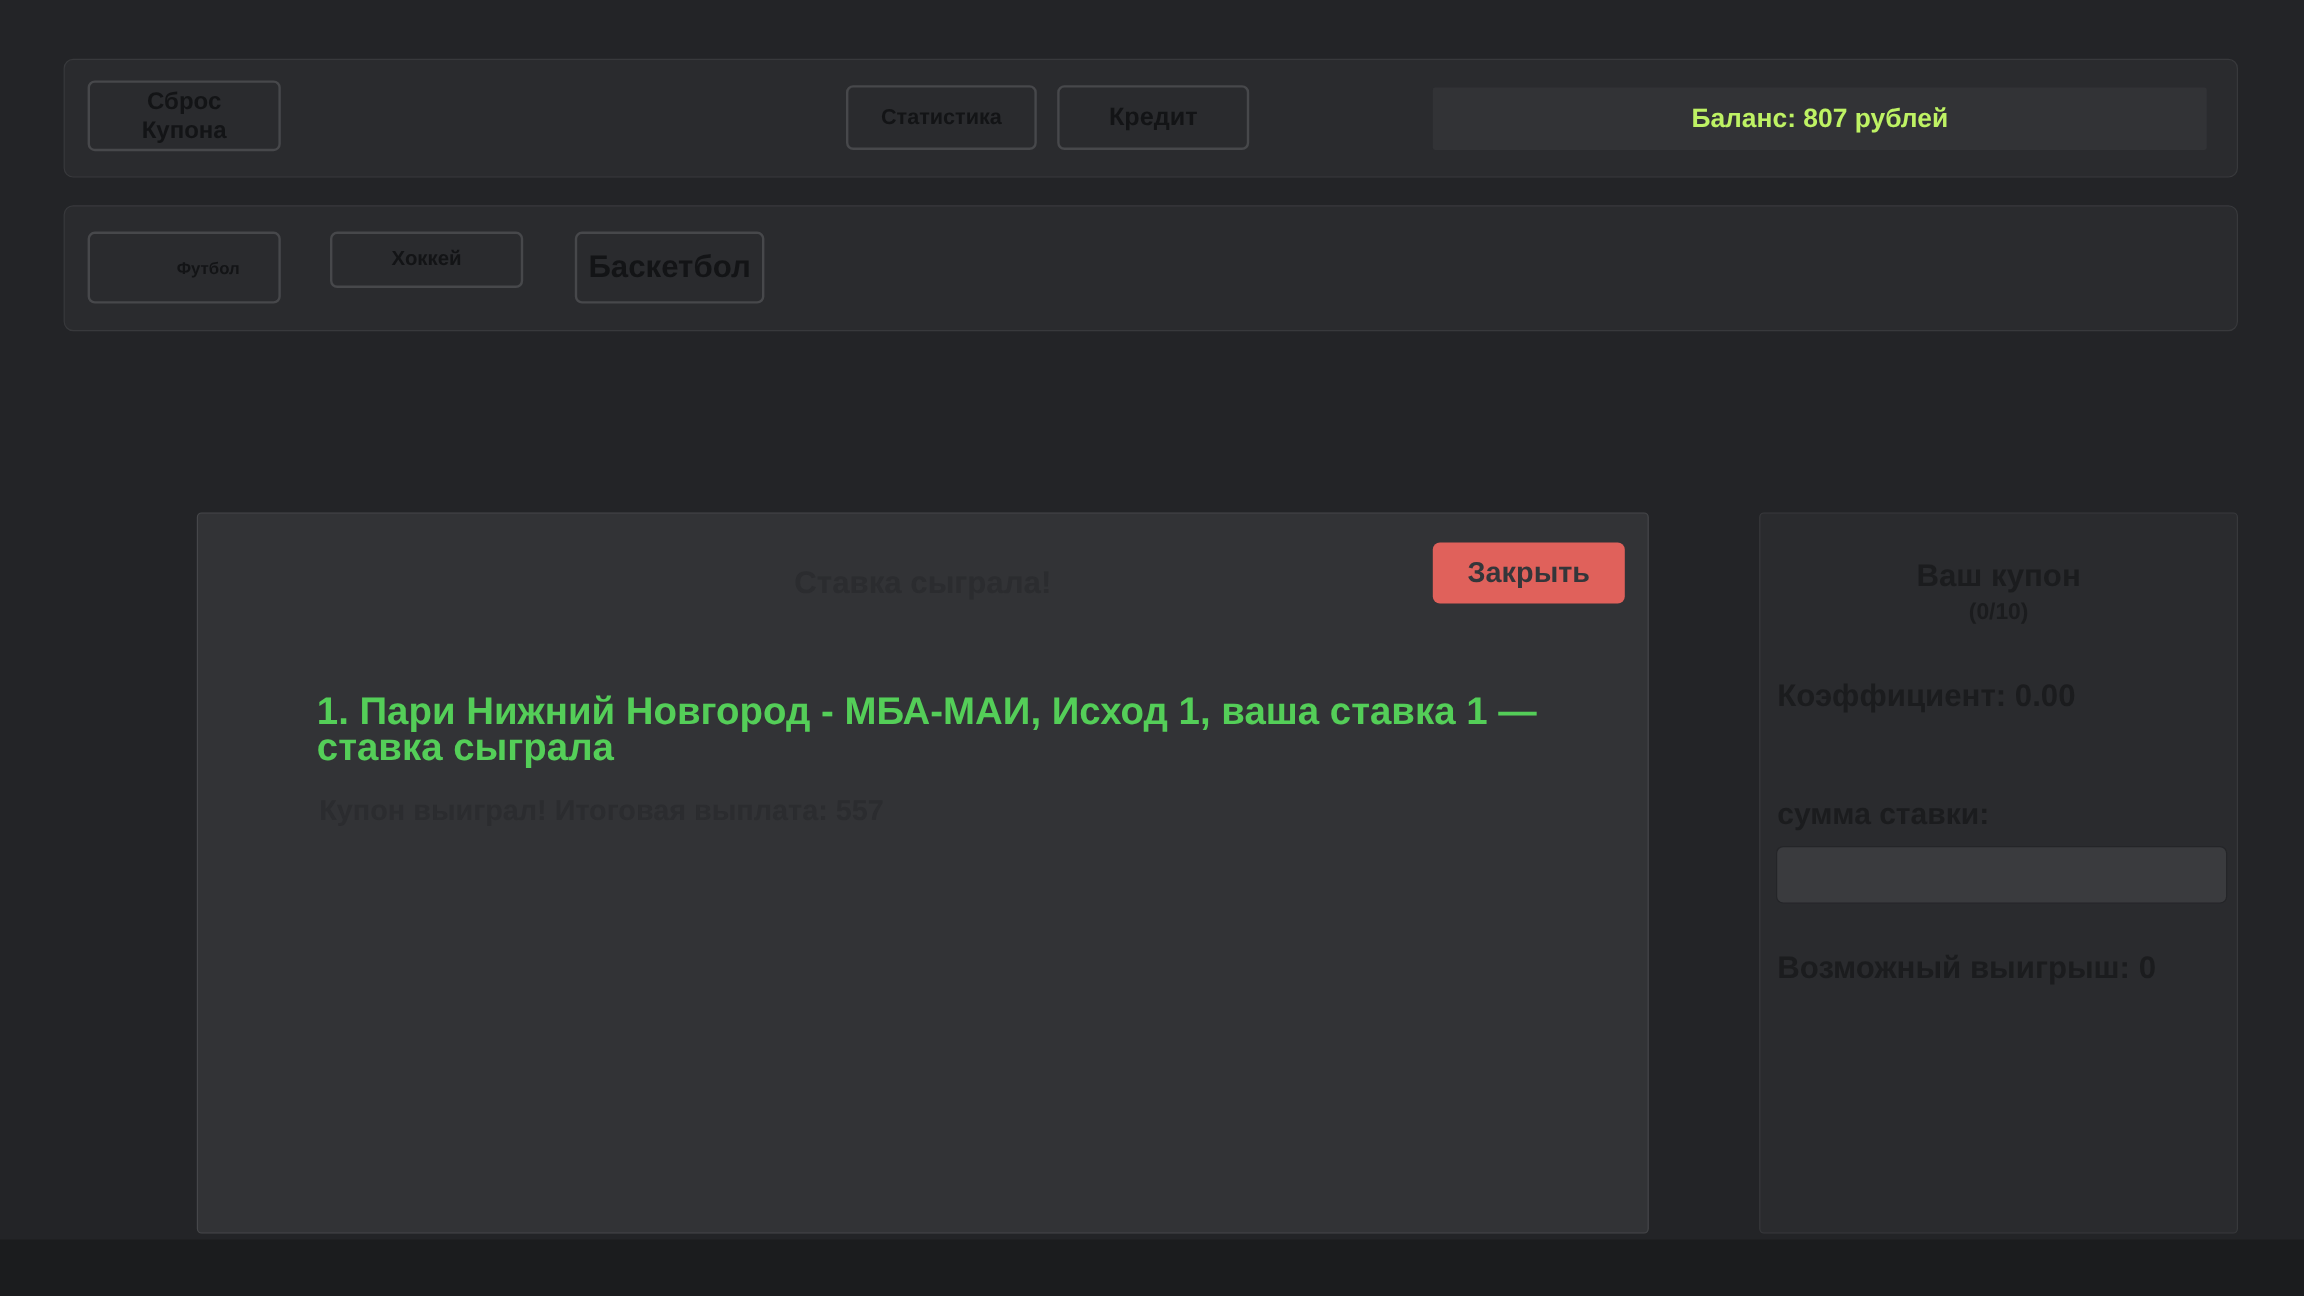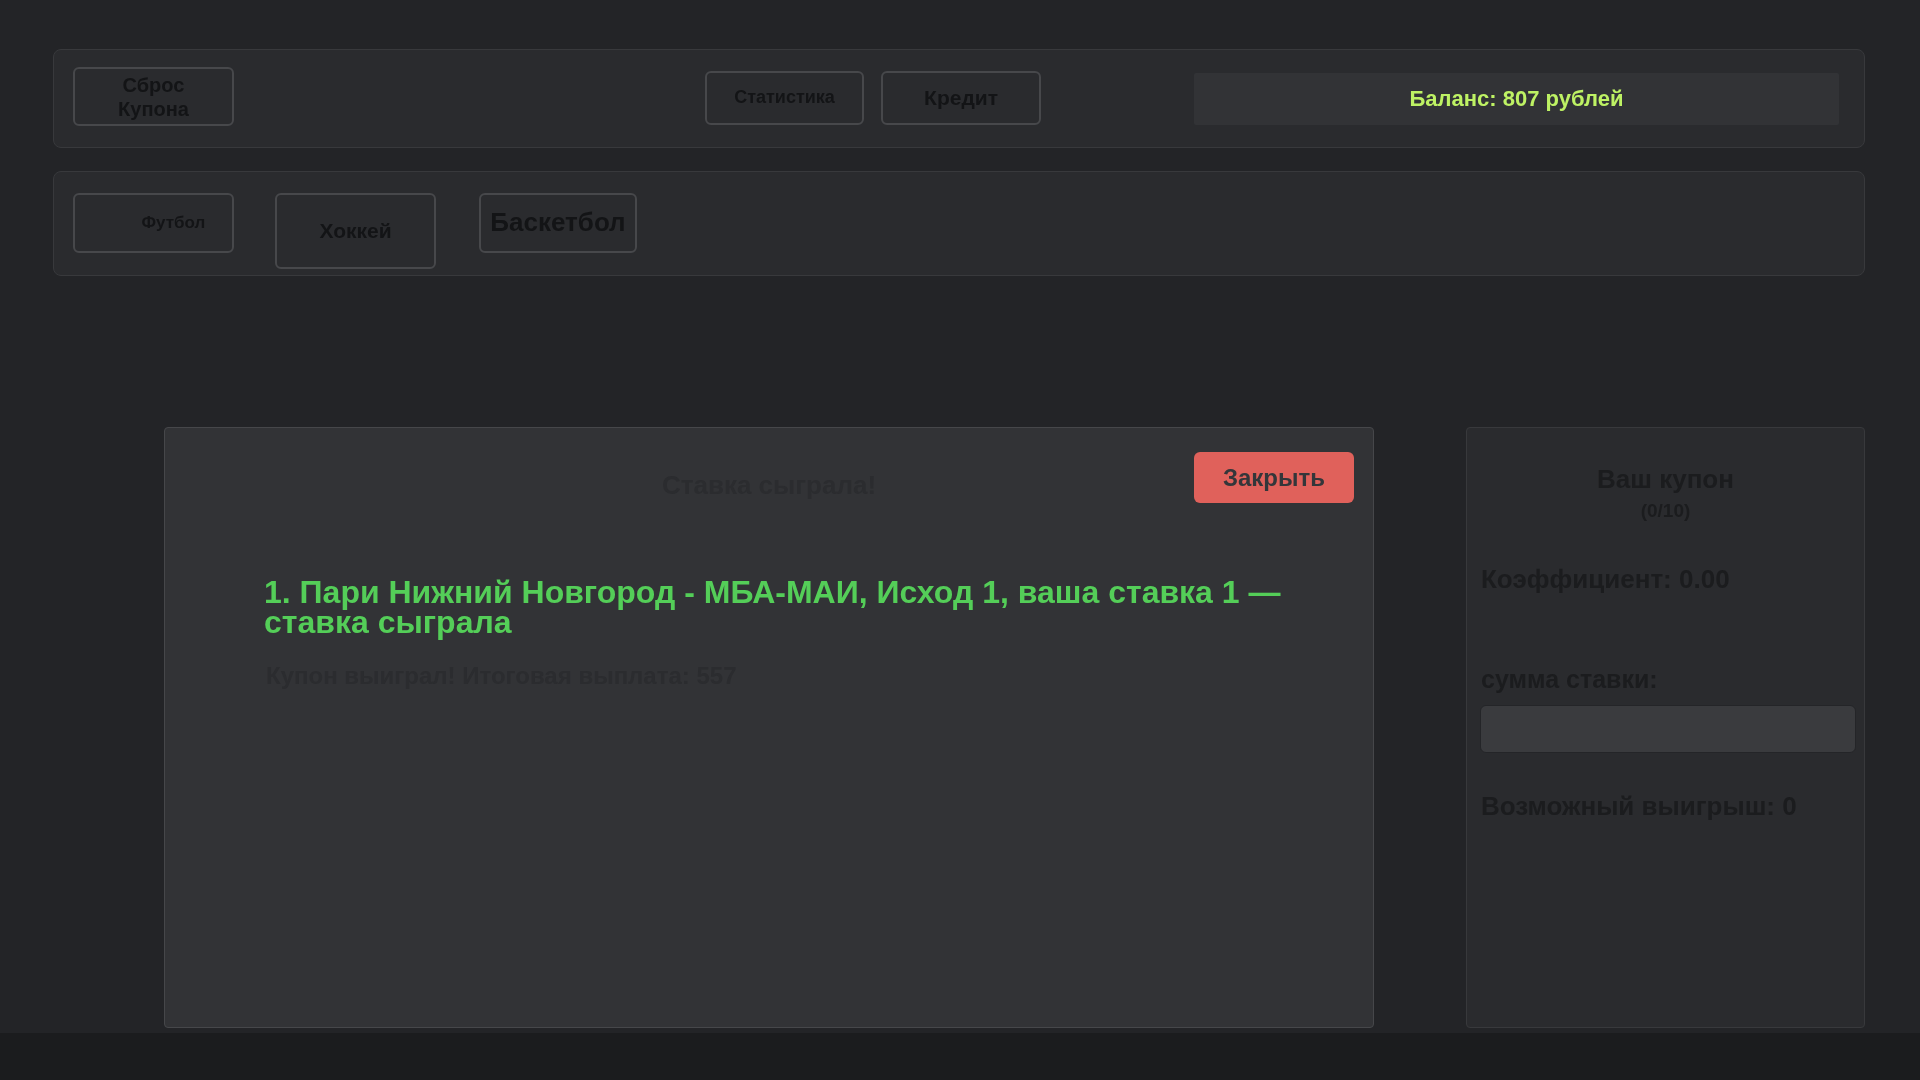--- a/index.html
+++ b/index.html
@@ -29,22 +29,22 @@
   }
   .btn-reset   { left: 19px;  top: 17px; width: 161px; height: 59px; font-size: 20px; padding: 4px 14px; }
   .btn-stats   { left: 651px; top: 21px; width: 159px; height: 54px; font-size: 18px; }
   .btn-credit  { left: 827px; top: 21px; width: 160px; height: 54px; font-size: 21px; }
   .balance-box {
     position: absolute; left: 1140px; top: 23px; width: 645px; height: 52px;
     background: #323336; border-radius: 2px;
     display: flex; align-items: center; justify-content: center;
     color: #bef264; font-size: 22px;
   }
-  .btn-sport-1 { left: 19px;  top: 21px; width: 161px; height: 60px; font-size: 17px; padding-left: 40px; }
-  .btn-sport-2 { left: 221px; top: 21px; width: 161px; height: 76px; font-size: 21px; }
+  .btn-sport-1 { left: 19px;  top: 21px; width: 161px; height: 60px; font-size: 14px; padding-left: 40px; }
+  .btn-sport-2 { left: 221px; top: 21px; width: 161px; height: 47px; font-size: 17px; }
   .btn-sport-3 { left: 425px; top: 21px; width: 158px; height: 60px; font-size: 26px; }
 
   
   .modal {
     position: absolute; left: 152px; top: 427px; width: 1210px; height: 601px;
     background: #323336; border: 1px solid #46474a; border-radius: 4px; margin-left: 12px;
   }
   .modal-title {
     position: absolute; left: 0; top: 42px; width: 100%;
     text-align: center; font-size: 26px; color: #2b2c2f;

